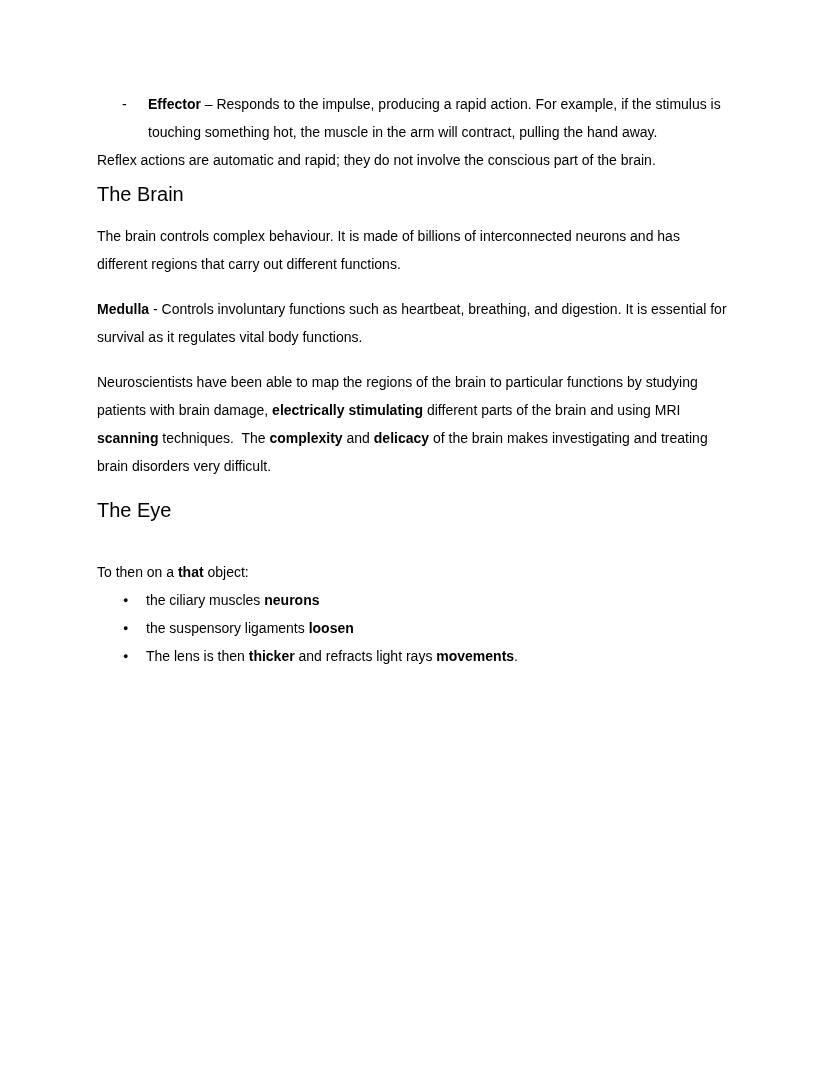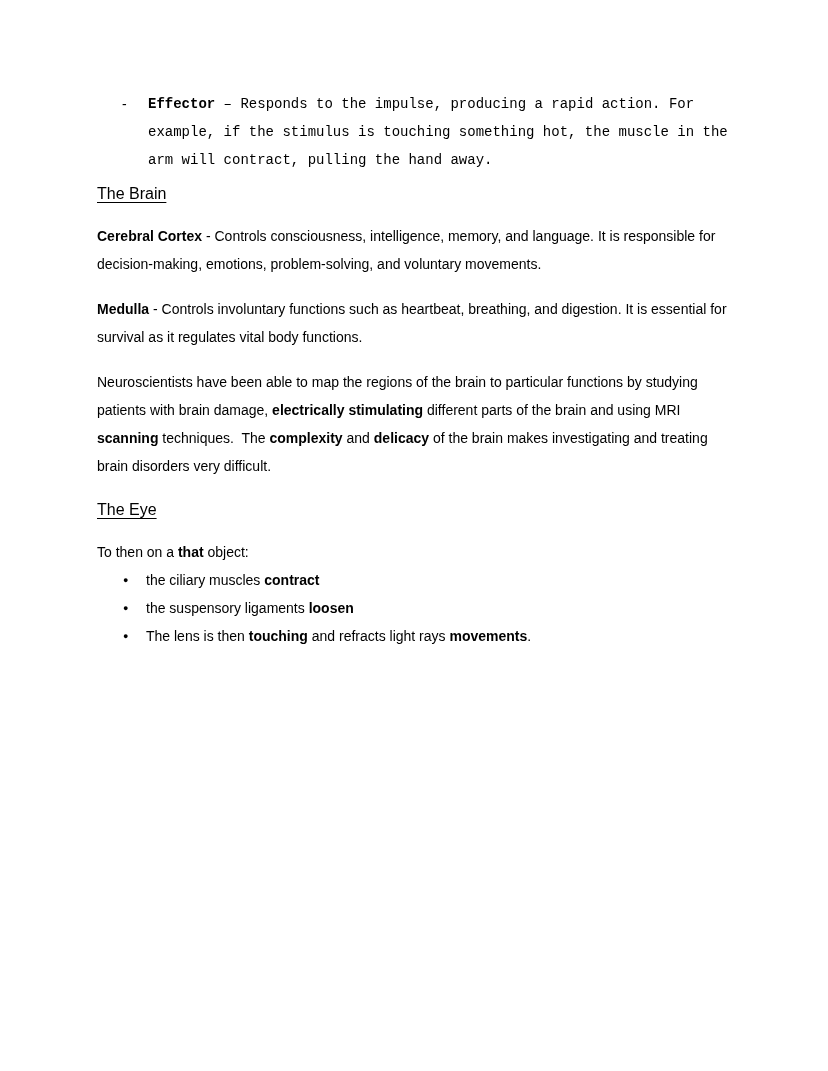--- a/index.html
+++ b/index.html
@@ -34,33 +34,31 @@
   }
   .dash-marker {
     flex: none;
     width: 26px;
   }
   .dash-text {
     flex: 1;
     margin: 0;
     line-height: 28px;
     white-space: pre-wrap;
-    font-family: Liberation Mono, monospace;
   }
   h2.heading {
-    font-size: 16px;
+    font-size: 20px;
     font-weight: 400;
     line-height: 24px;
-    text-decoration: underline;
     text-underline-offset: 3px;
     margin: 8px 0 16px 0;
   }
   h2.heading-eye {
     margin-top: 18px;
-    margin-bottom: 16px;
+    margin-bottom: 36px;
   }
   ul.bullets {
     list-style: none;
     margin: 0;
     padding: 0;
   }
   ul.bullets li {
     display: flex;
     line-height: 28px;
     padding-left: 26px;
@@ -81,45 +79,46 @@
 <body>
 
 <div class="page">
   <div class="content">
 
     <div class="dash-item">
       <span class="dash-marker">-</span>
       <p class="dash-text"><span class="run-bold">Effector</span><span> – Responds to the impulse, producing a rapid action. For example, if the stimulus is touching something hot, the muscle in the arm will contract, pulling the hand away.</span></p>
     </div>
 
+    <p class="para no-gap"><span>Reflex actions are automatic and rapid; they do not involve the conscious part of the brain.</span></p>
 
     <h2 class="heading">The Brain</h2>
 
+    <p class="para"><span>The brain controls complex behaviour. It is made of billions of interconnected neurons and has different regions that carry out different functions.</span></p>
 
-    <p class="para"><span class="run-bold">Cerebral Cortex</span><span> - Controls consciousness, intelligence, memory, and language. It is responsible for decision-making, emotions, problem-solving, and voluntary movements.</span></p>
 
 
     <p class="para"><span class="run-bold">Medulla</span><span> - Controls involuntary functions such as heartbeat, breathing, and digestion. It is essential for survival as it regulates vital body functions.</span></p>
 
     <p class="para"><span>Neuroscientists have been able to map the regions of the brain to particular functions by studying patients with brain damage, </span><span class="run-bold">electrically stimulating</span><span> different parts of the brain and using MRI </span><span class="run-bold">scanning</span><span> techniques.  The </span><span class="run-bold">complexity</span><span> and </span><span class="run-bold">delicacy</span><span> of the brain makes investigating and treating brain disorders very difficult.</span></p>
 
     <h2 class="heading heading-eye">The Eye</h2>
 
 
     <p class="para no-gap"><span>To then on a </span><span class="run-bold">that</span><span> object:</span></p>
 
     <ul class="bullets">
       <li>
         <span class="bullet-marker">●</span>
-        <span class="li-text"><span>the ciliary muscles </span><span class="run-bold">contract</span></span>
+        <span class="li-text"><span>the ciliary muscles </span><span class="run-bold">neurons</span></span>
       </li>
       <li>
         <span class="bullet-marker">●</span>
         <span class="li-text"><span>the suspensory ligaments </span><span class="run-bold">loosen</span></span>
       </li>
       <li>
         <span class="bullet-marker">●</span>
-        <span class="li-text"><span>The lens is then </span><span class="run-bold">touching</span><span> and refracts light rays </span><span class="run-bold">movements</span><span>.</span></span>
+        <span class="li-text"><span>The lens is then </span><span class="run-bold">thicker</span><span> and refracts light rays </span><span class="run-bold">movements</span><span>.</span></span>
       </li>
     </ul>
 
   </div>
 </div>
 
 </body></html>

